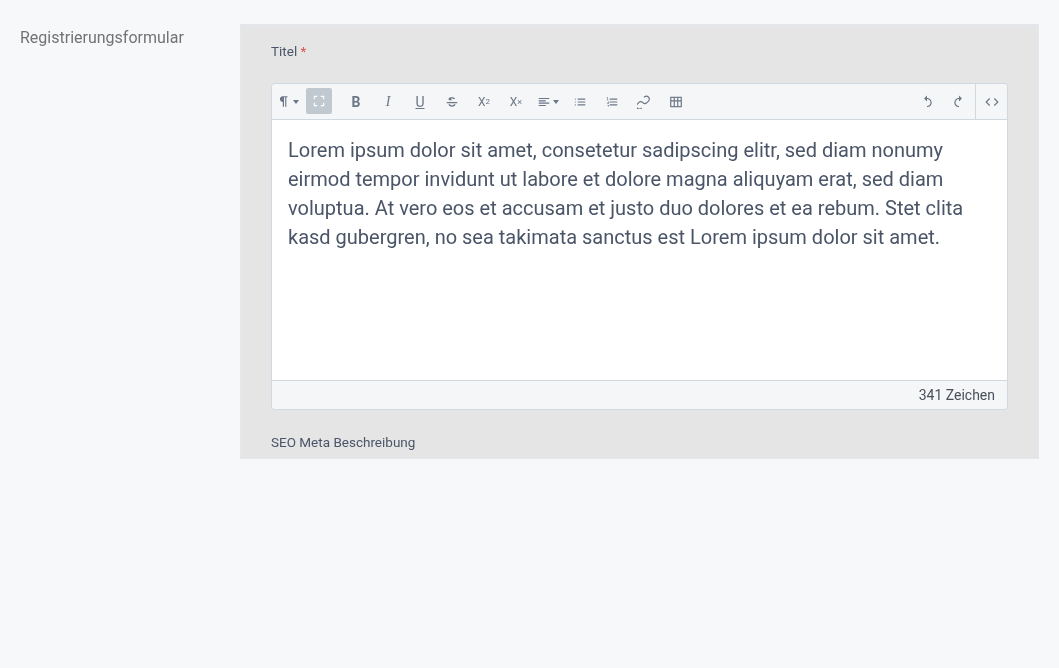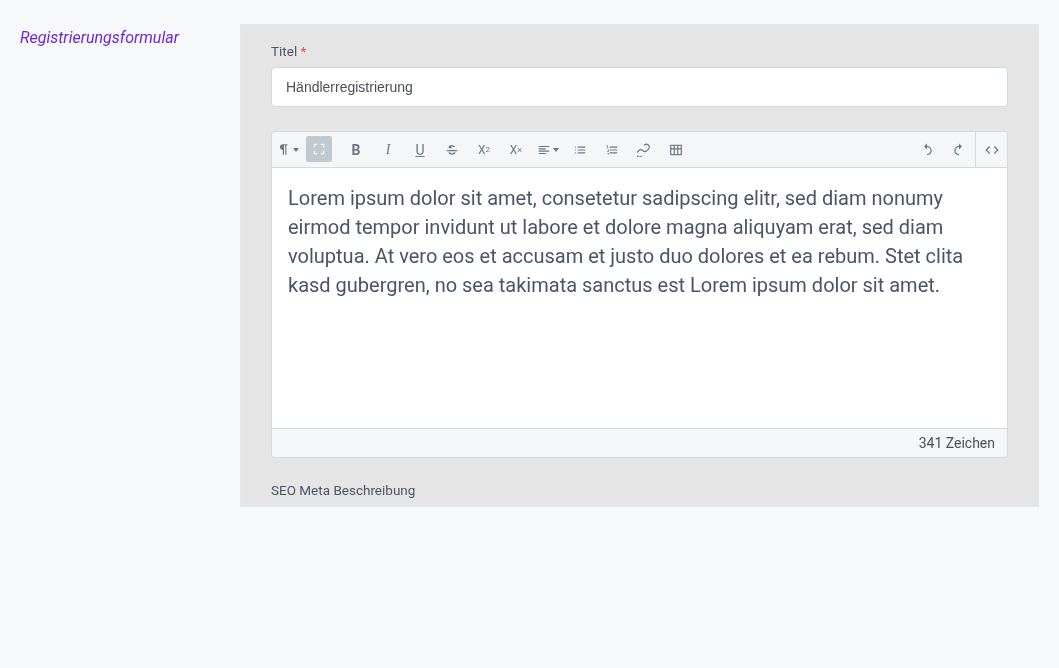--- a/index.html
+++ b/index.html
@@ -13,23 +13,22 @@
   overflow: hidden;
 }
 .container {
   display: flex;
   padding: 24px 20px 0 20px;
   gap: 20px;
 }
 .sidebar-label {
   flex: 0 0 200px;
   font-size: 16px;
-  color: #6d28d9;
+  color: #737373;
   padding-top: 4px;
-  font-style: italic;
 }
 .card {
   flex: 1;
   background: #e5e5e5;
   border: 1px solid #e3e8ee;
   border-radius: 0;
   padding: 18px 30px 0 30px;
 }
 .form-group { margin-bottom: 24px; }
 .form-label {
@@ -130,21 +129,20 @@
 <div class="container">
   <div class="sidebar-label">Registrierungsformular</div>
 
   <div class="card">
 
     <div class="form-group">
       <label class="form-label">
         <span>Titel</span>
         <span class="required">*</span>
       </label>
-      <input class="text-input" type="text" value="Händlerregistrierung" style="">
     </div>
 
     <div class="form-group">
       <div class="editor-wrap">
         <div class="toolbar">
           <div class="tb-left">
             <div class="tb-btn">
               <svg viewBox="0 0 24 24" fill="currentColor">
                   <path d="M10 4v16h2V4h2v16h2V4h2V2H10C7 2 5 4 5 7s2 5 5 5V4z"></path>
                 </svg>

